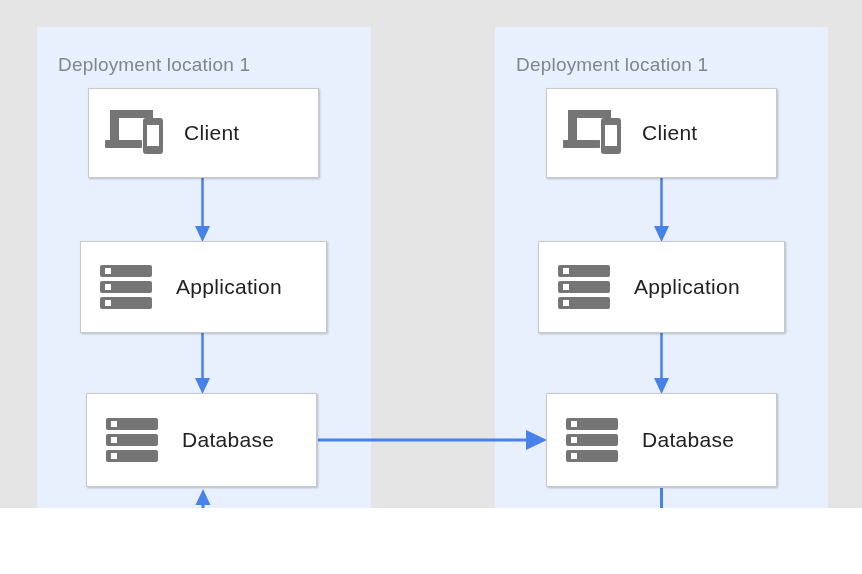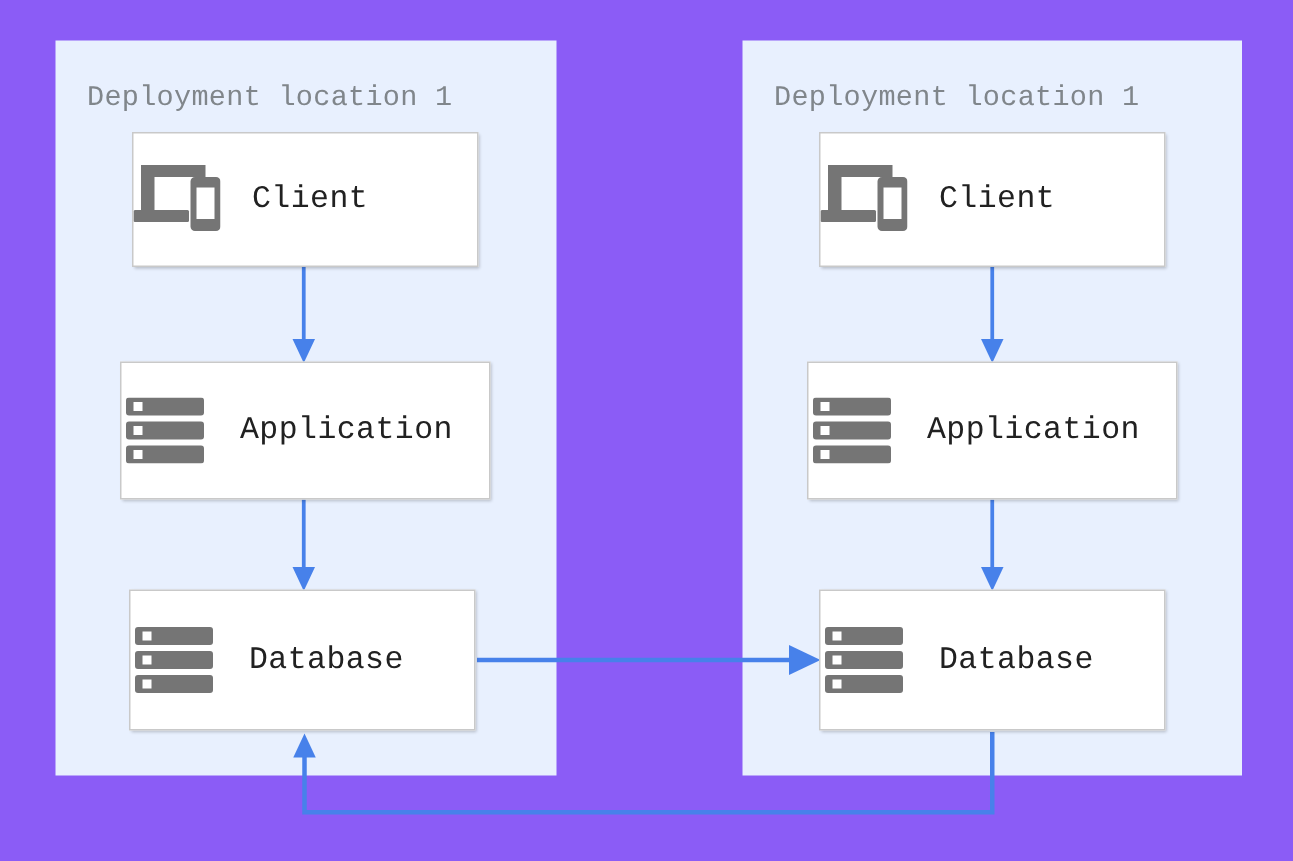--- a/index.html
+++ b/index.html
@@ -5,35 +5,35 @@
   :root{
     --panel-bg:#e8f0fe;
     --arrow-blue:#4781ea;
     --icon-gray:#757575;
     --box-border:#c9c9c9;
     --panel-label-gray:#80868b;
     --node-label:#212121;
   }
   *{margin:0;padding:0;box-sizing:border-box;}
   body{background:#ffffff;font-family:"Liberation Sans","DejaVu Sans",sans-serif;}
-  .canvas{position:relative;width:862px;height:574px;background:#8b5cf6;overflow:hidden;font-family:Liberation Mono, monospace;}
+  .canvas{position:relative;width:862px;height:508px;background:#e5e5e5;overflow:hidden;}
   .panel{position:absolute;top:27px;height:490px;background:var(--panel-bg);}
   .panel-1{left:37px;width:334px;}
   .panel-2{left:495px;width:333px;}
   .panel-label{
     position:absolute;left:21px;top:27px;
     font-size:19px;color:var(--panel-label-gray);
     white-space:nowrap;letter-spacing:0.2px;
   }
   .node{
     position:absolute;background:#ffffff;
     border:1px solid var(--box-border);
     box-shadow:1px 1px 2px rgba(0,0,0,0.22);
     display:flex;align-items:center;
-    padding-left:0;
+    padding-left:16px;
   }
   .node-client-1{left:88px;top:88px;width:231px;height:90px;}
   .node-application-1{left:80px;top:241px;width:247px;height:92px;}
   .node-database-1{left:86px;top:393px;width:231px;height:94px;}
   .node-client-2{left:546px;top:88px;width:231px;height:90px;}
   .node-application-2{left:538px;top:241px;width:247px;height:92px;}
   .node-database-2{left:546px;top:393px;width:231px;height:94px;}
   .icon-wrap{width:58px;display:flex;justify-content:center;align-items:center;flex-shrink:0;}
   .icon-wrap svg{display:block;}
   .icon-fill{fill:var(--icon-gray);}

